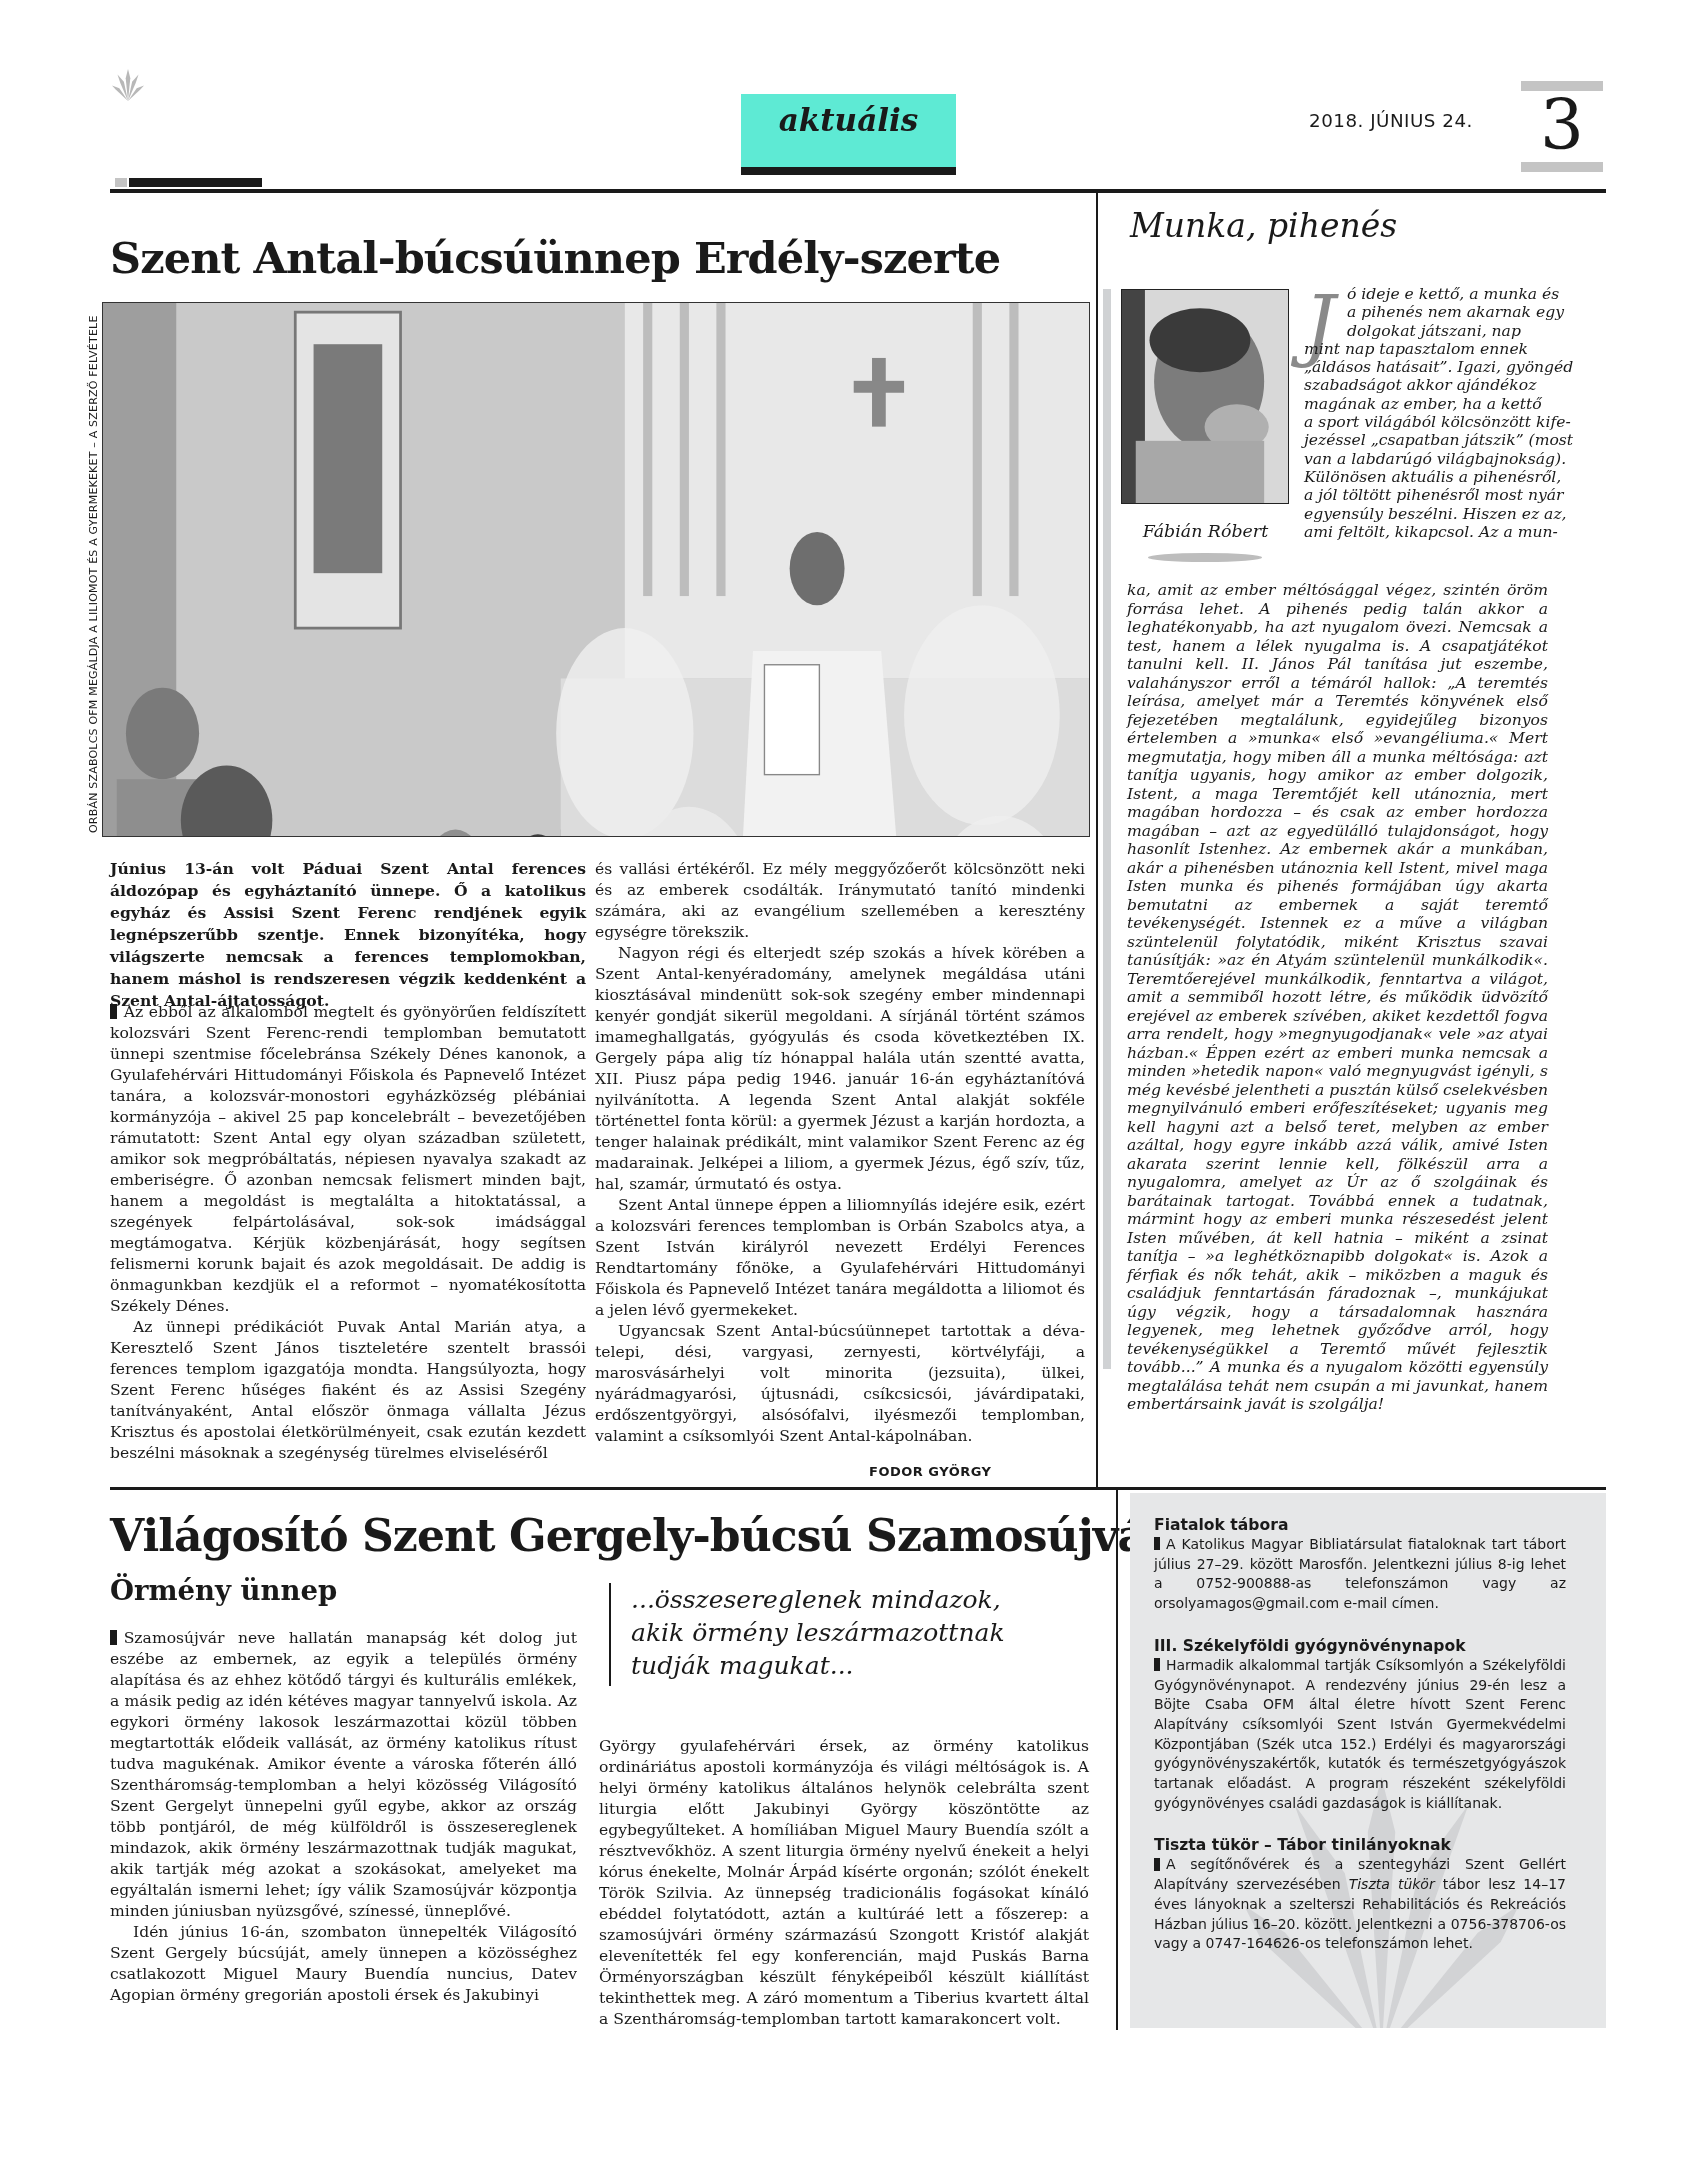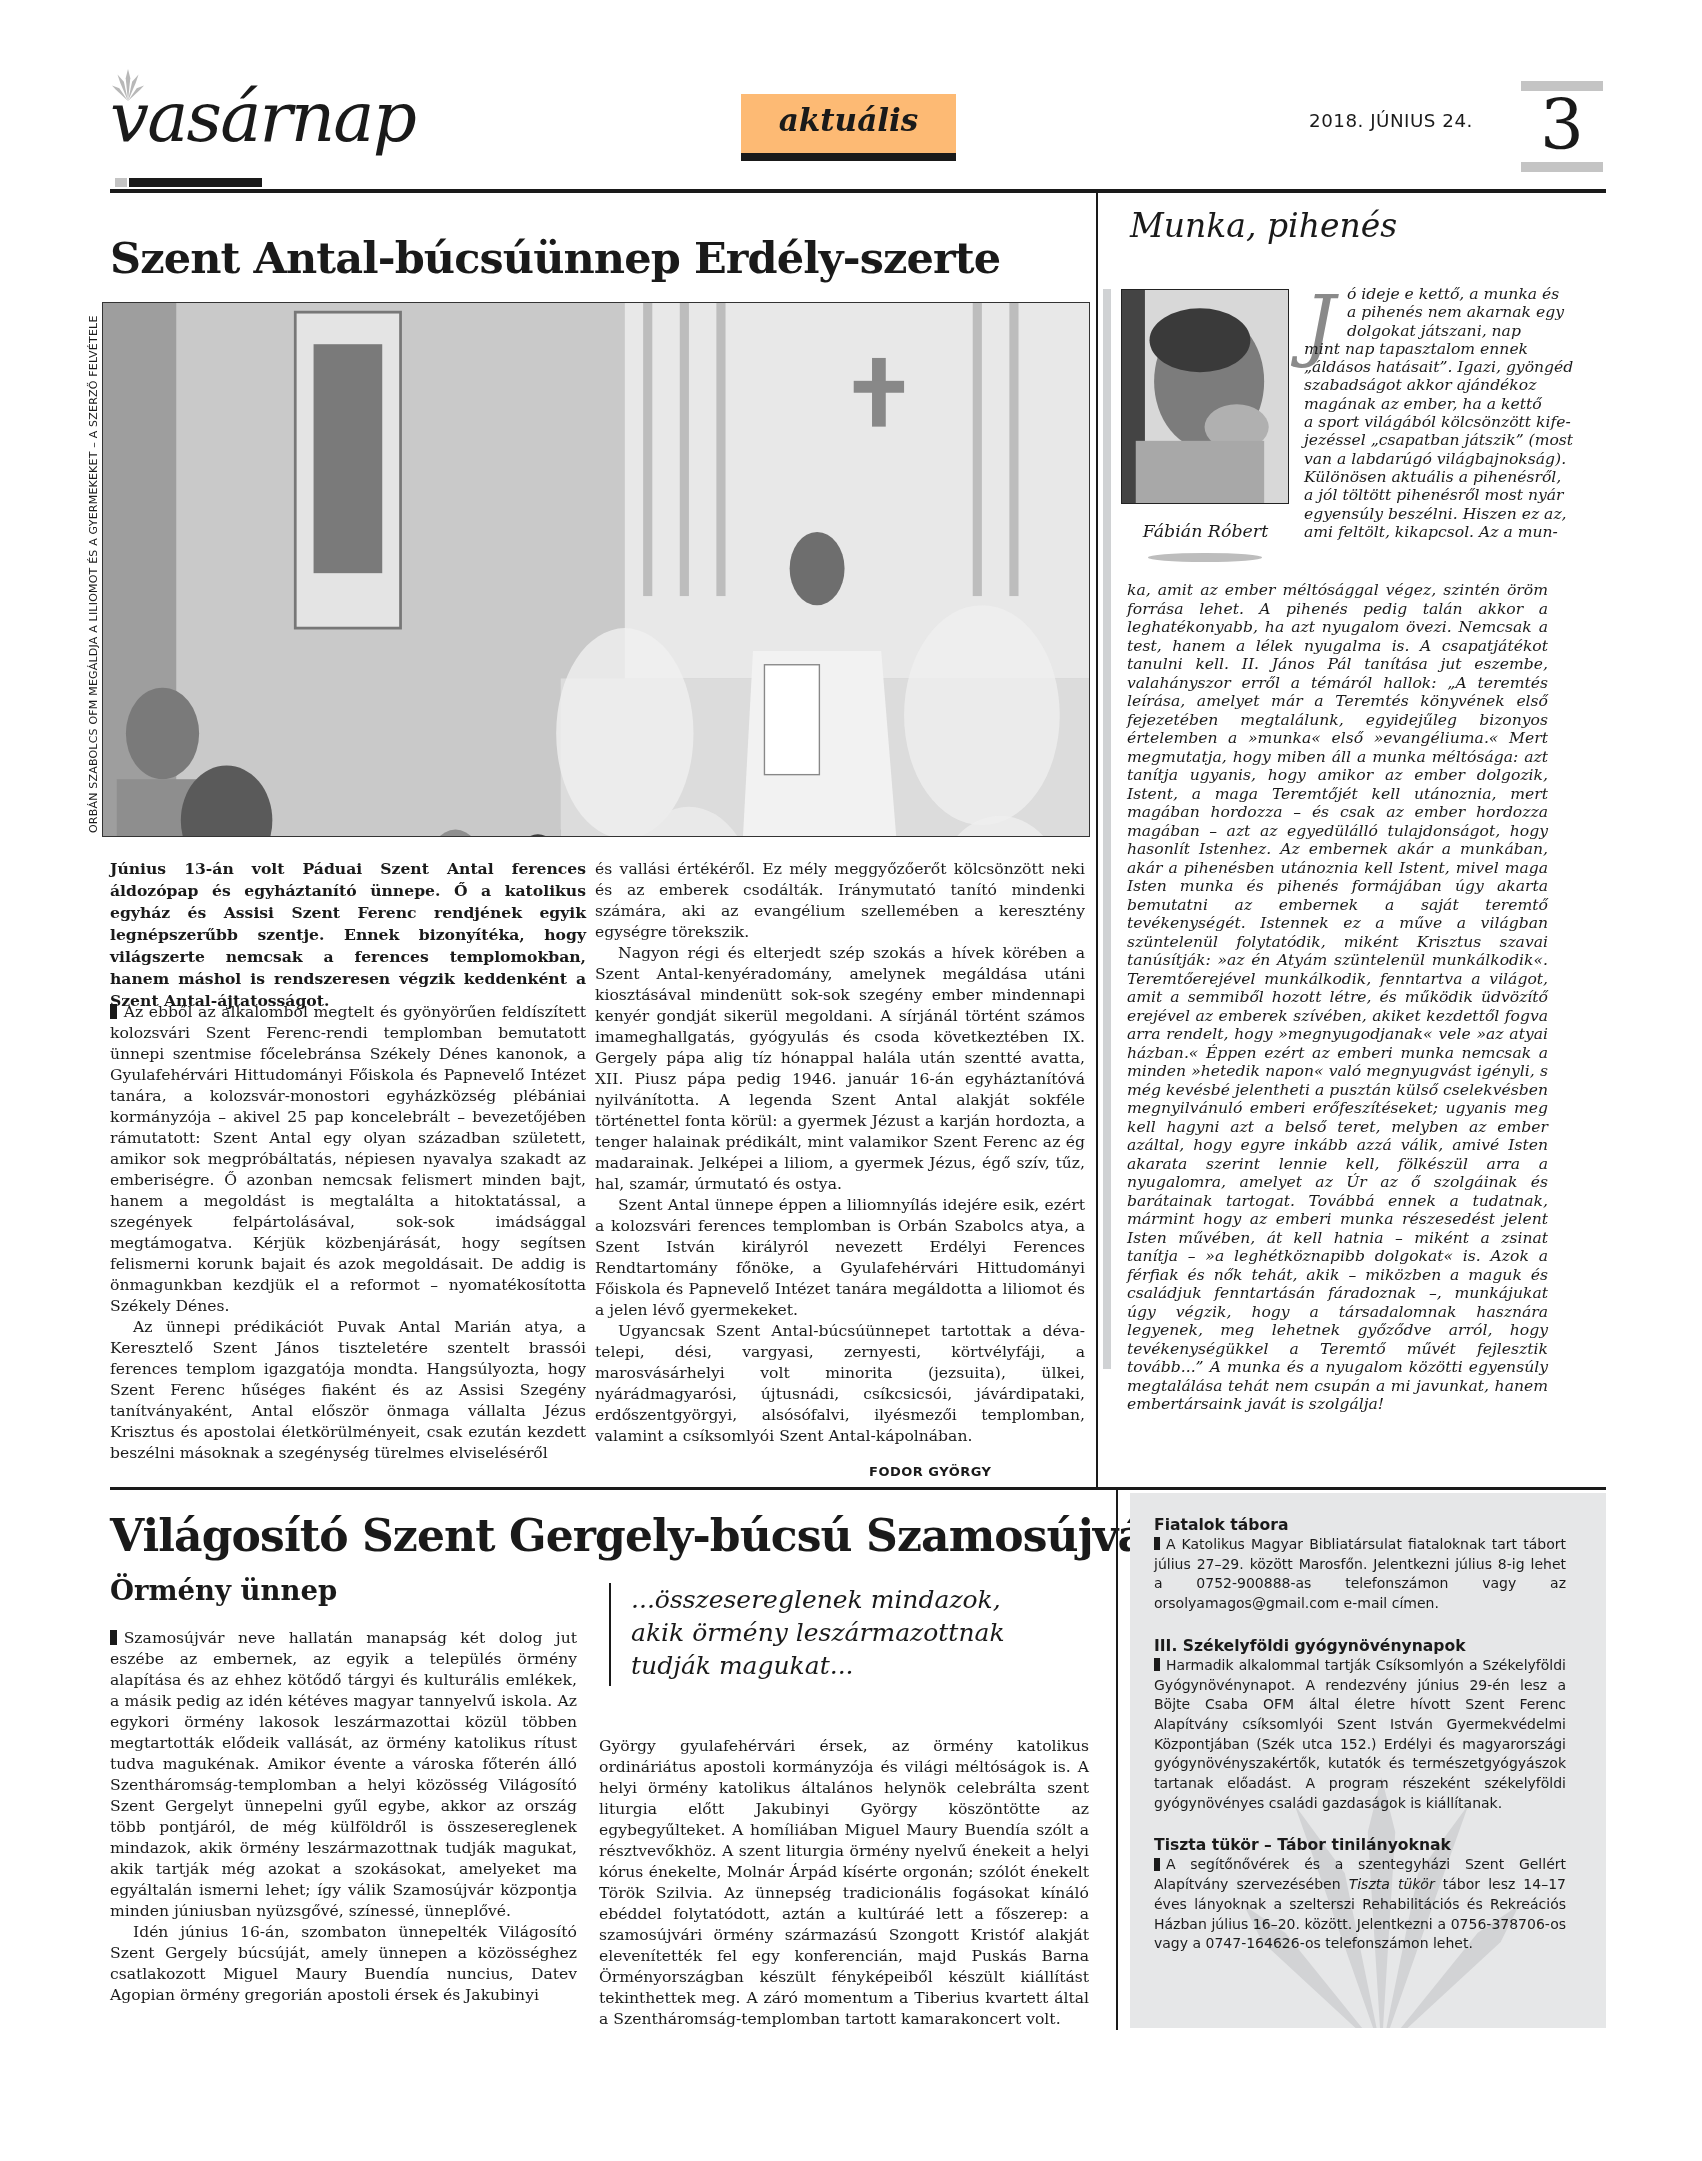--- a/index.html
+++ b/index.html
@@ -8,21 +8,21 @@
   .abs { position:absolute; }
 
   
   .logo { left:110px; top:69px; width:275px; height:87px; }
   .logo-word { position:absolute; left:0; top:13.7px; font-family:"DejaVu Serif", serif; font-style:italic;
                font-size:69px; line-height:69px; letter-spacing:-1.8px; color:#1a1a1a; }
   .logo-rays { position:absolute; left:1.8px; top:0; width:32px; height:32px; }
   .logo-bar-gray { position:absolute; left:4.6px; top:109px; width:12px; height:9.2px; background:#c4c4c4; }
   .logo-bar-dark { position:absolute; left:19px; top:109px; width:133px; height:9.2px; background:#1a1a1a; }
 
-  .section-tab { left:741px; top:94px; width:215px; height:59px; background:#fdba74; }
+  .section-tab { left:741px; top:94px; width:215px; height:73px; background:#5eead4; }
   .section-tab-label { position:absolute; left:0; right:0; top:8.2px; text-align:center; font-family:"DejaVu Serif", serif;
                        font-style:italic; font-weight:bold; font-size:31px; color:#1a1a1a; }
   .section-tab-bar { position:absolute; left:0; right:0; bottom:-8.2px; height:8.2px; background:#1a1a1a; }
 
   .date { left:1309px; top:110px; font-family:"DejaVu Sans", sans-serif; font-size:18.3px; color:#1a1a1a; letter-spacing:0.5px; }
   .page-num-box { left:1521px; top:81px; width:82px; height:92px; }
   .page-num-box .bar { position:absolute; left:0; width:82px; height:10px; background:#c4c4c4; }
   .page-num { position:absolute; left:0; right:0; top:4.6px; text-align:center; font-family:"DejaVu Serif", serif;
               font-size:69px; line-height:78px; color:#1a1a1a; }
 
@@ -86,21 +86,20 @@
 <div class="abs logo">
   <svg class="logo-rays" viewBox="0 0 70 70">
     <g fill="#b8b8b8">
       <polygon points="35,70 30,20 35,0 40,20"></polygon>
       <polygon points="35,70 18,30 12,12 26,28"></polygon>
       <polygon points="35,70 52,30 58,12 44,28"></polygon>
       <polygon points="35,70 8,45 0,36 16,42"></polygon>
       <polygon points="35,70 62,45 70,36 54,42"></polygon>
     </g>
   </svg>
-  <span class="logo-word">vasárnap</span>
   <div class="logo-bar-gray"></div>
   <div class="logo-bar-dark"></div>
 </div>
 
 <div class="abs section-tab">
   <span class="section-tab-label">aktuális</span>
   <div class="section-tab-bar"></div>
 </div>
 
 <div class="abs date">2018. JÚNIUS 24.</div>

